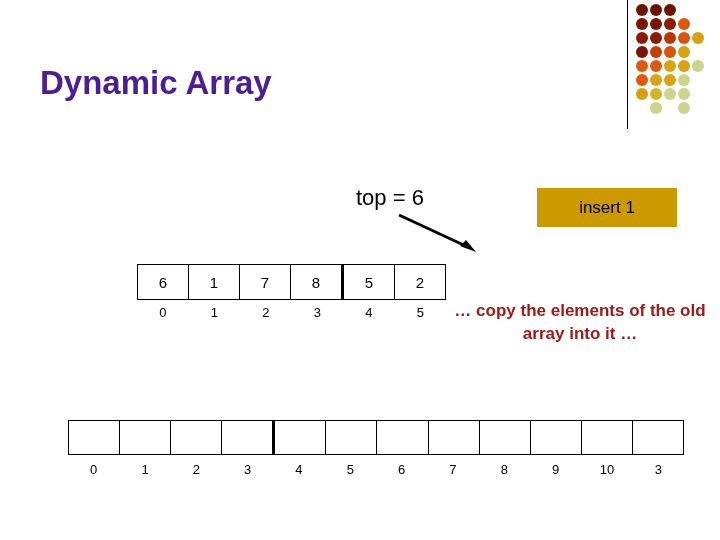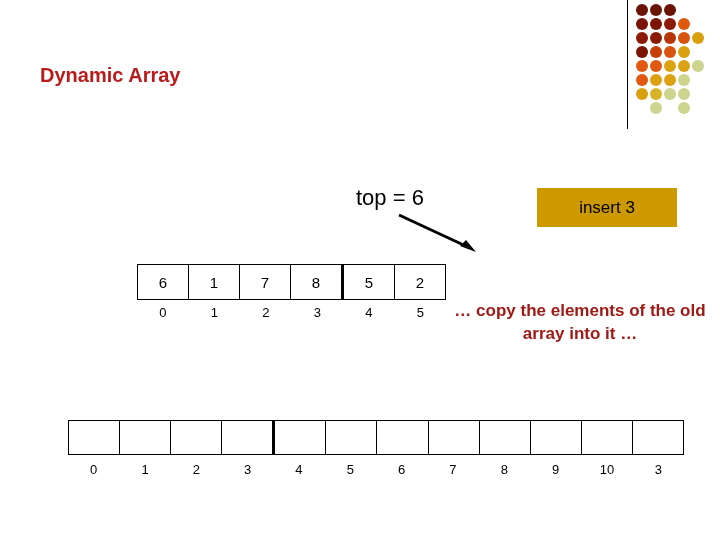--- a/index.html
+++ b/index.html
@@ -44,23 +44,23 @@
     width: 12px;
     height: 12px;
     border-radius: 50%;
   }
 
   
   #page-title {
     position: absolute;
     left: 40px;
     top: 64px;
-    font-size: 20px;
+    font-size: 33px;
     font-weight: bold;
-    color: #b91c1c;
+    color: #4c1d95;
     letter-spacing: 0px;
     white-space: nowrap;
   }
 
   
   #top-label {
     position: absolute;
     left: 356px;
     top: 185px;
     font-size: 22px;
@@ -219,21 +219,21 @@
 
   <div id="page-title">Dynamic Array</div>
 
   <div id="top-label">top = 6</div>
   <svg id="top-arrow" viewBox="0 0 100 50">
     <line x1="9" y1="7" x2="80" y2="40" stroke="#000000" stroke-width="3"></line>
     <polygon points="86,44 70,38 76,32" fill="#000000"></polygon>
   </svg>
 
   <div id="insert-box">
-    <span id="insert-box-label">insert 3</span>
+    <span id="insert-box-label">insert 1</span>
   </div>
 
   <div id="old-array">
       <div class="cell">6</div>
       <div class="cell">1</div>
       <div class="cell">7</div>
       <div class="cell">8</div>
       <div class="cell thick-left">5</div>
       <div class="cell">2</div>
     </div>

